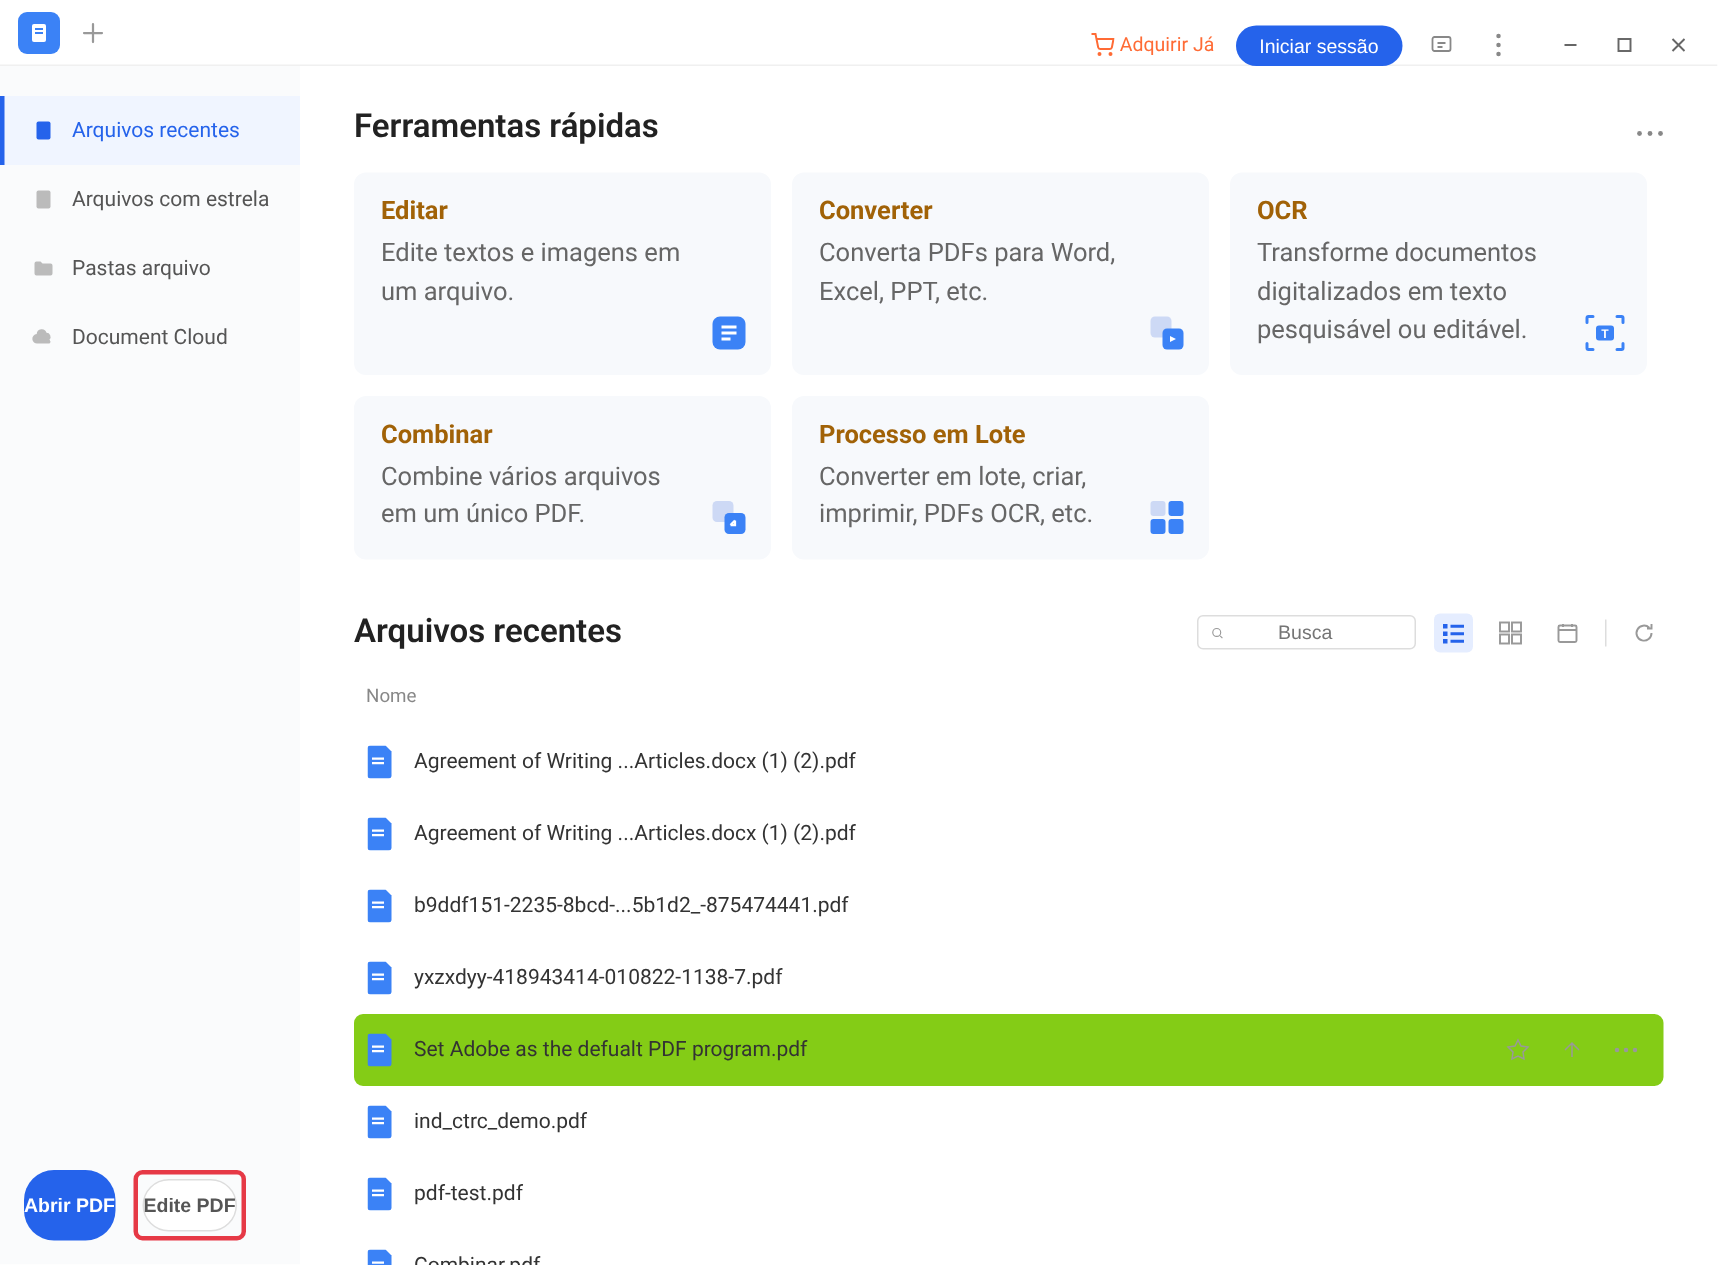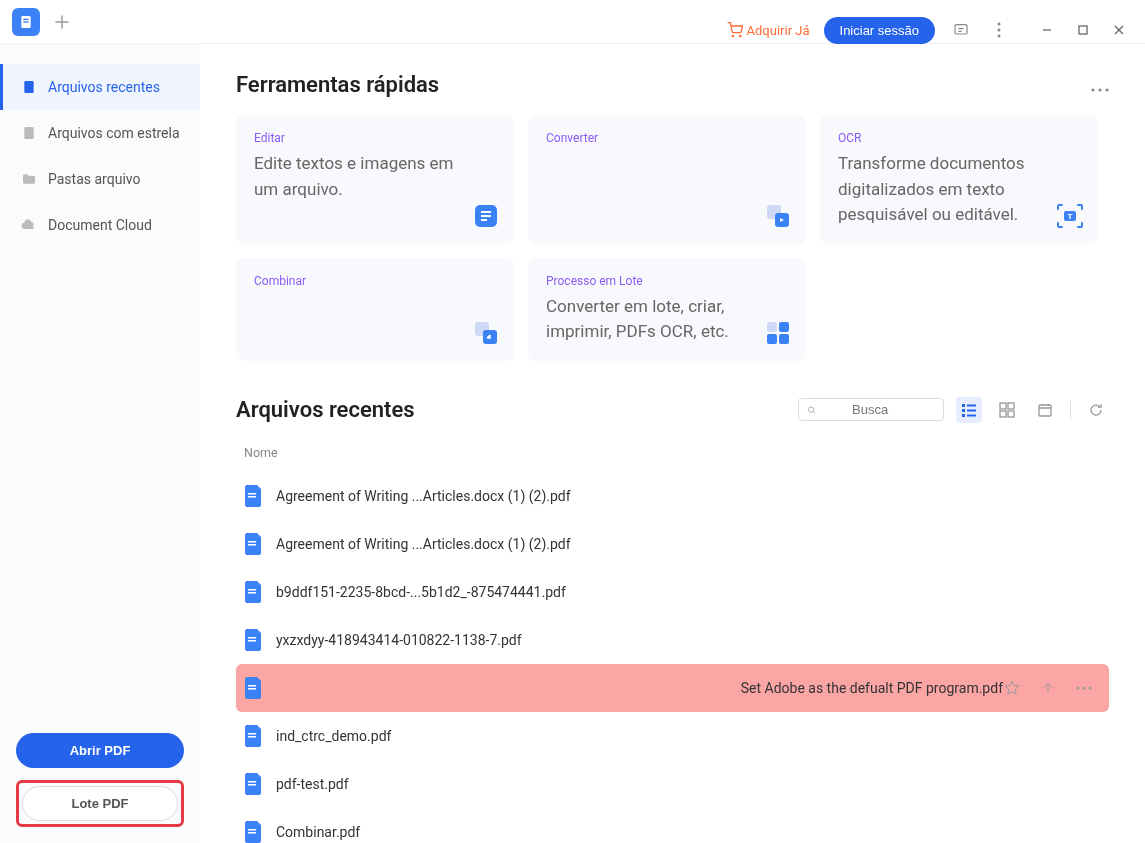--- a/index.html
+++ b/index.html
@@ -16,47 +16,47 @@
 .icon-btn { width: 24px; height: 24px; display: flex; align-items: center; justify-content: center; color: #666; cursor: pointer; }
 .win-controls { display: flex; gap: 8px; margin-left: 8px; }
 .win-btn { width: 28px; height: 28px; display: flex; align-items: center; justify-content: center; color: #666; cursor: pointer; }
 
 .main-area { display: flex; height: calc(100% - 44px); }
 .sidebar { width: 200px; background: #fafbfc; display: flex; flex-direction: column; padding-top: 20px; }
 .sidebar-item { display: flex; align-items: center; gap: 10px; padding: 14px 20px; font-size: 14px; color: #555; cursor: pointer; }
 .sidebar-item.active { color: #2563eb; border-left: 3px solid #2563eb; padding-left: 17px; background: #f0f5ff; }
 .sidebar-item.active .sidebar-icon { color: #2563eb; }
 .sidebar-icon { width: 18px; height: 18px; display: flex; align-items: center; justify-content: center; color: #aaa; }
-.sidebar-bottom { margin-top: auto; padding: 16px; display: flex; flex-direction: column; gap: 12px; }
+.sidebar-bottom { margin-top: auto; padding: 16px; display: flex; flex-direction: row; gap: 12px; }
 .open-pdf-btn { background: #2563eb; color: #fff; border: none; border-radius: 20px; padding: 10px 0; font-size: 13px; font-weight: 600; cursor: pointer; }
 .create-pdf-wrap { border: 3px solid #e63946; border-radius: 6px; padding: 3px; }
 .create-pdf-btn { background: #fff; color: #555; border: 1px solid #ddd; border-radius: 20px; padding: 9px 0; font-size: 13px; font-weight: 600; cursor: pointer; width: 100%; }
 
 .content { flex: 1; padding: 28px 36px; overflow-y: auto; }
 .section-title { font-size: 22px; font-weight: 600; color: #222; margin-bottom: 18px; display: flex; align-items: center; justify-content: space-between; gap: 32px; }
 .more-dots { color: #888; cursor: pointer; }
 
 .tool-cards { display: flex; flex-wrap: wrap; gap: 14px; margin-bottom: 36px; }
 .tool-card { width: 278px; background: #f7f9fc; border-radius: 8px; padding: 16px 18px; position: relative; min-height: 88px; cursor: pointer; }
-.tool-card-title { font-size: 12px; font-weight: 400; color: #8b5cf6; margin-bottom: 6px; }
+.tool-card-title { font-size: 17px; font-weight: 700; color: #a16207; margin-bottom: 6px; }
 .tool-card-desc { font-size: 17px; color: #666; line-height: 1.5; padding-right: 40px; }
 .tool-card-icon { position: absolute; right: 14px; bottom: 14px; width: 28px; height: 28px; display: flex; align-items: center; justify-content: center; }
 
 .recent-header { display: flex; align-items: center; justify-content: space-between; margin-bottom: 16px; }
 .recent-title { font-size: 22px; font-weight: 600; color: #222; }
 .recent-controls { display: flex; align-items: center; gap: 12px; }
 .search-box { display: flex; align-items: center; border: 1px solid #ddd; border-radius: 4px; padding: 3px 8px; width: 146px; gap: 36px; }
 .search-box input { border: none; outline: none; font-size: 13px; width: 100%; color: #666; }
 .view-btn { width: 26px; height: 26px; display: flex; align-items: center; justify-content: center; color: #888; cursor: pointer; border-radius: 4px; }
 .view-btn.active { background: #e5edff; color: #2563eb; }
 .divider { width: 1px; height: 18px; background: #ddd; }
 
 .file-list-header { font-size: 12.5px; color: #888; padding: 6px 8px 12px; }
 .file-row { display: flex; align-items: center; padding: 12px 8px; border-radius: 6px; cursor: pointer; }
-.file-row.hover { background: #fca5a5; text-align: right; }
+.file-row.hover { background: #84cc16; }
 .file-icon { width: 20px; height: 24px; margin-right: 12px; display: flex; align-items: center; justify-content: center; }
 .file-name { flex: 1; font-size: 14px; color: #333; }
 .file-actions { display: flex; gap: 18px; color: #888; margin-right: 8px; }
 .file-action { width: 18px; height: 18px; display: flex; align-items: center; justify-content: center; cursor: pointer; }
 </style>
 </head>
 <body>
 
 <div class="titlebar">
   <div class="titlebar-left">
@@ -146,21 +146,21 @@
       <span class="sidebar-icon">
           <svg width="16" height="16" viewBox="0 0 24 24" fill="#bbb">
             <path d="M18 14a4 4 0 00-3-6.7 5 5 0 00-9.8 1.2A4 4 0 006 18h12a3 3 0 000-4z"></path>
           </svg>
         </span>
       <span>Document Cloud</span>
     </div>
     <div class="sidebar-bottom">
       <button class="open-pdf-btn">Abrir PDF</button>
       <div class="create-pdf-wrap">
-        <button class="create-pdf-btn">Lote PDF</button>
+        <button class="create-pdf-btn">Edite PDF</button>
       </div>
     </div>
   </div>
 
   <div class="content">
     <div class="section-title">
       <span>Ferramentas rápidas</span>
       <span class="more-dots"><svg width="18" height="4" viewBox="0 0 18 4">
             <circle cx="2" cy="2" r="1.6" fill="#888"></circle>
             <circle cx="9" cy="2" r="1.6" fill="#888"></circle>
@@ -176,20 +176,21 @@
             <svg width="26" height="26" viewBox="0 0 26 26">
               <rect x="2" y="2" width="22" height="22" rx="5" fill="#3b82f6"></rect>
               <rect x="8" y="8" width="10" height="2" fill="#fff"></rect>
               <rect x="8" y="12" width="10" height="2" fill="#fff"></rect>
               <rect x="8" y="16" width="6" height="2" fill="#fff"></rect>
             </svg>
           </div>
       </div>
       <div class="tool-card">
         <div class="tool-card-title">Converter</div>
+        <div class="tool-card-desc">Converta PDFs para Word, Excel, PPT, etc.</div>
         <div class="tool-card-icon">
             <svg width="26" height="26" viewBox="0 0 26 26">
               <rect x="2" y="2" width="14" height="14" rx="3" fill="#cdd9f5"></rect>
               <rect x="10" y="10" width="14" height="14" rx="3" fill="#3b82f6"></rect>
               <path d="M15 15l4 2-4 2v-4z" fill="#fff"></path>
             </svg>
           </div>
       </div>
       <div class="tool-card">
         <div class="tool-card-title">OCR</div>
@@ -197,20 +198,21 @@
         <div class="tool-card-icon">
             <svg width="28" height="26" viewBox="0 0 28 26">
               <path d="M2 6V3a1 1 0 011-1h3M22 2h3a1 1 0 011 1v3M26 20v3a1 1 0 01-1 1h-3M6 24H3a1 1 0 01-1-1v-3" stroke="#3b82f6" stroke-width="2" fill="none" stroke-linecap="round"></path>
               <rect x="8" y="8" width="12" height="10" rx="2" fill="#3b82f6"></rect>
               <text x="14" y="16" font-size="8" fill="#fff" text-anchor="middle" font-weight="bold">T</text>
             </svg>
           </div>
       </div>
       <div class="tool-card">
         <div class="tool-card-title">Combinar</div>
+        <div class="tool-card-desc">Combine vários arquivos em um único PDF.</div>
         <div class="tool-card-icon">
             <svg width="26" height="26" viewBox="0 0 26 26">
               <rect x="2" y="2" width="14" height="14" rx="3" fill="#cdd9f5"></rect>
               <rect x="10" y="10" width="14" height="14" rx="3" fill="#3b82f6"></rect>
               <path d="M14 18l3-3M17 15v3h-3" stroke="#fff" stroke-width="1.5" fill="none"></path>
             </svg>
           </div>
       </div>
       <div class="tool-card">
         <div class="tool-card-title">Processo em Lote</div>

